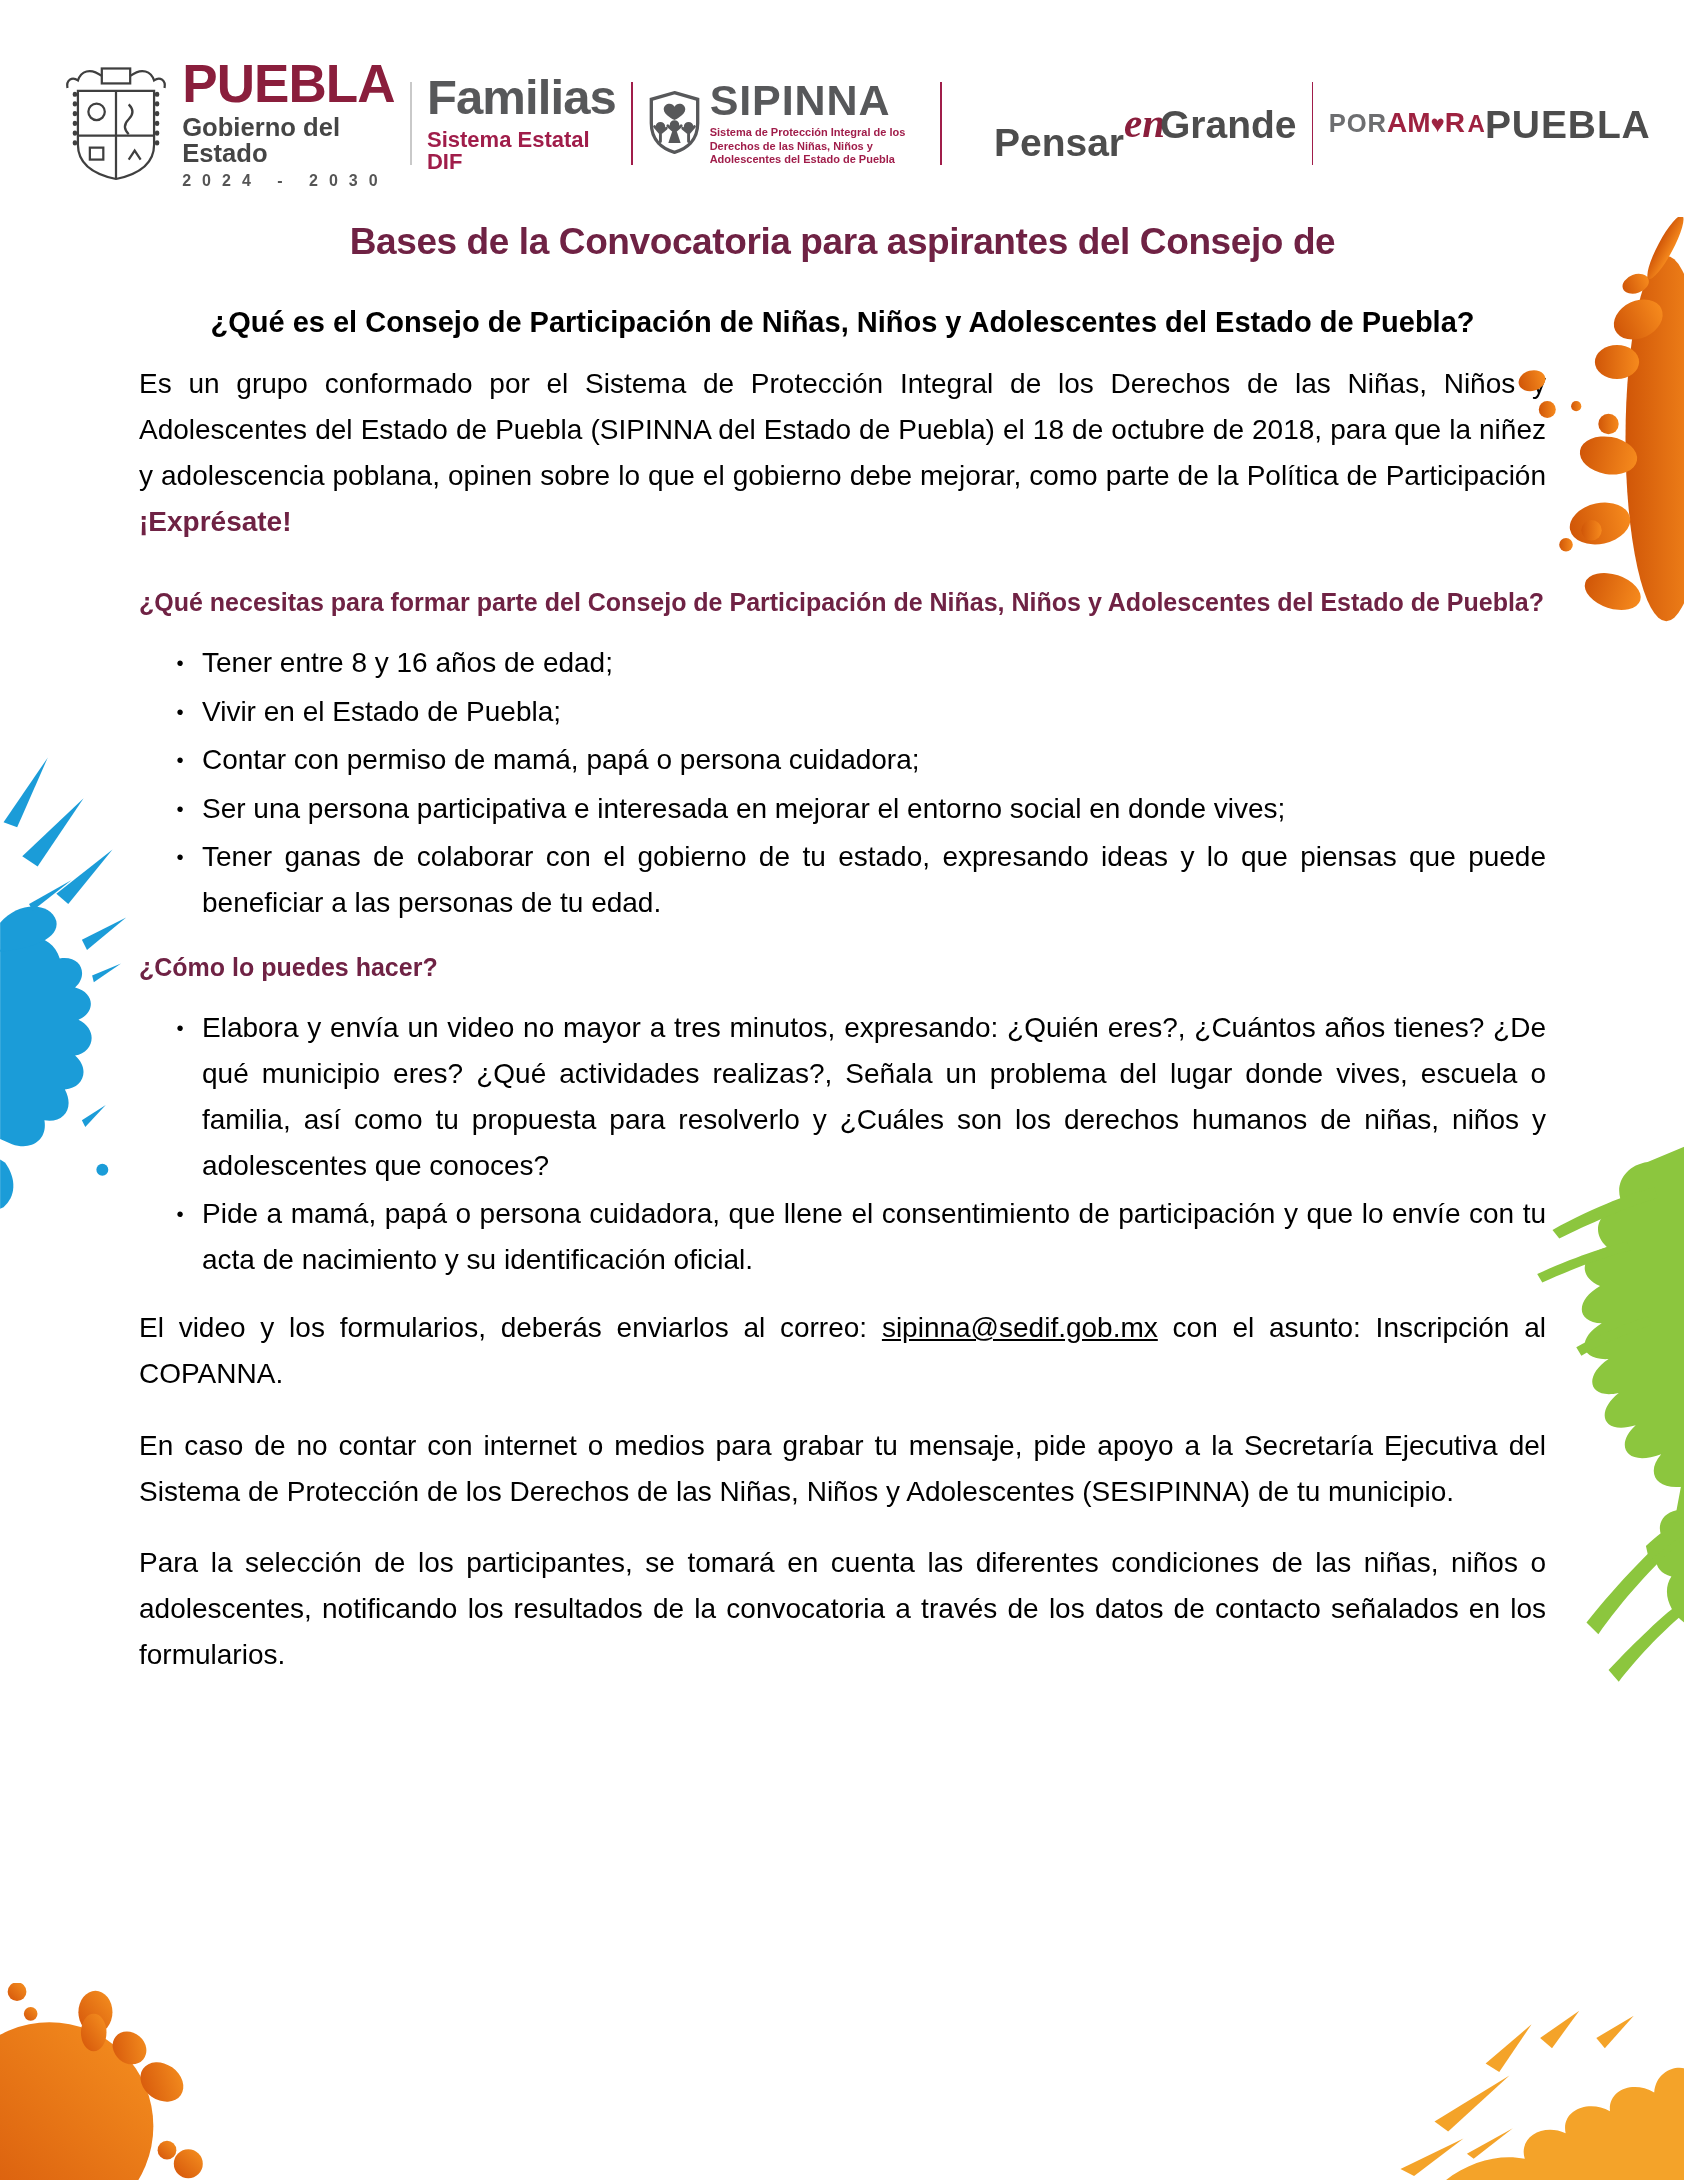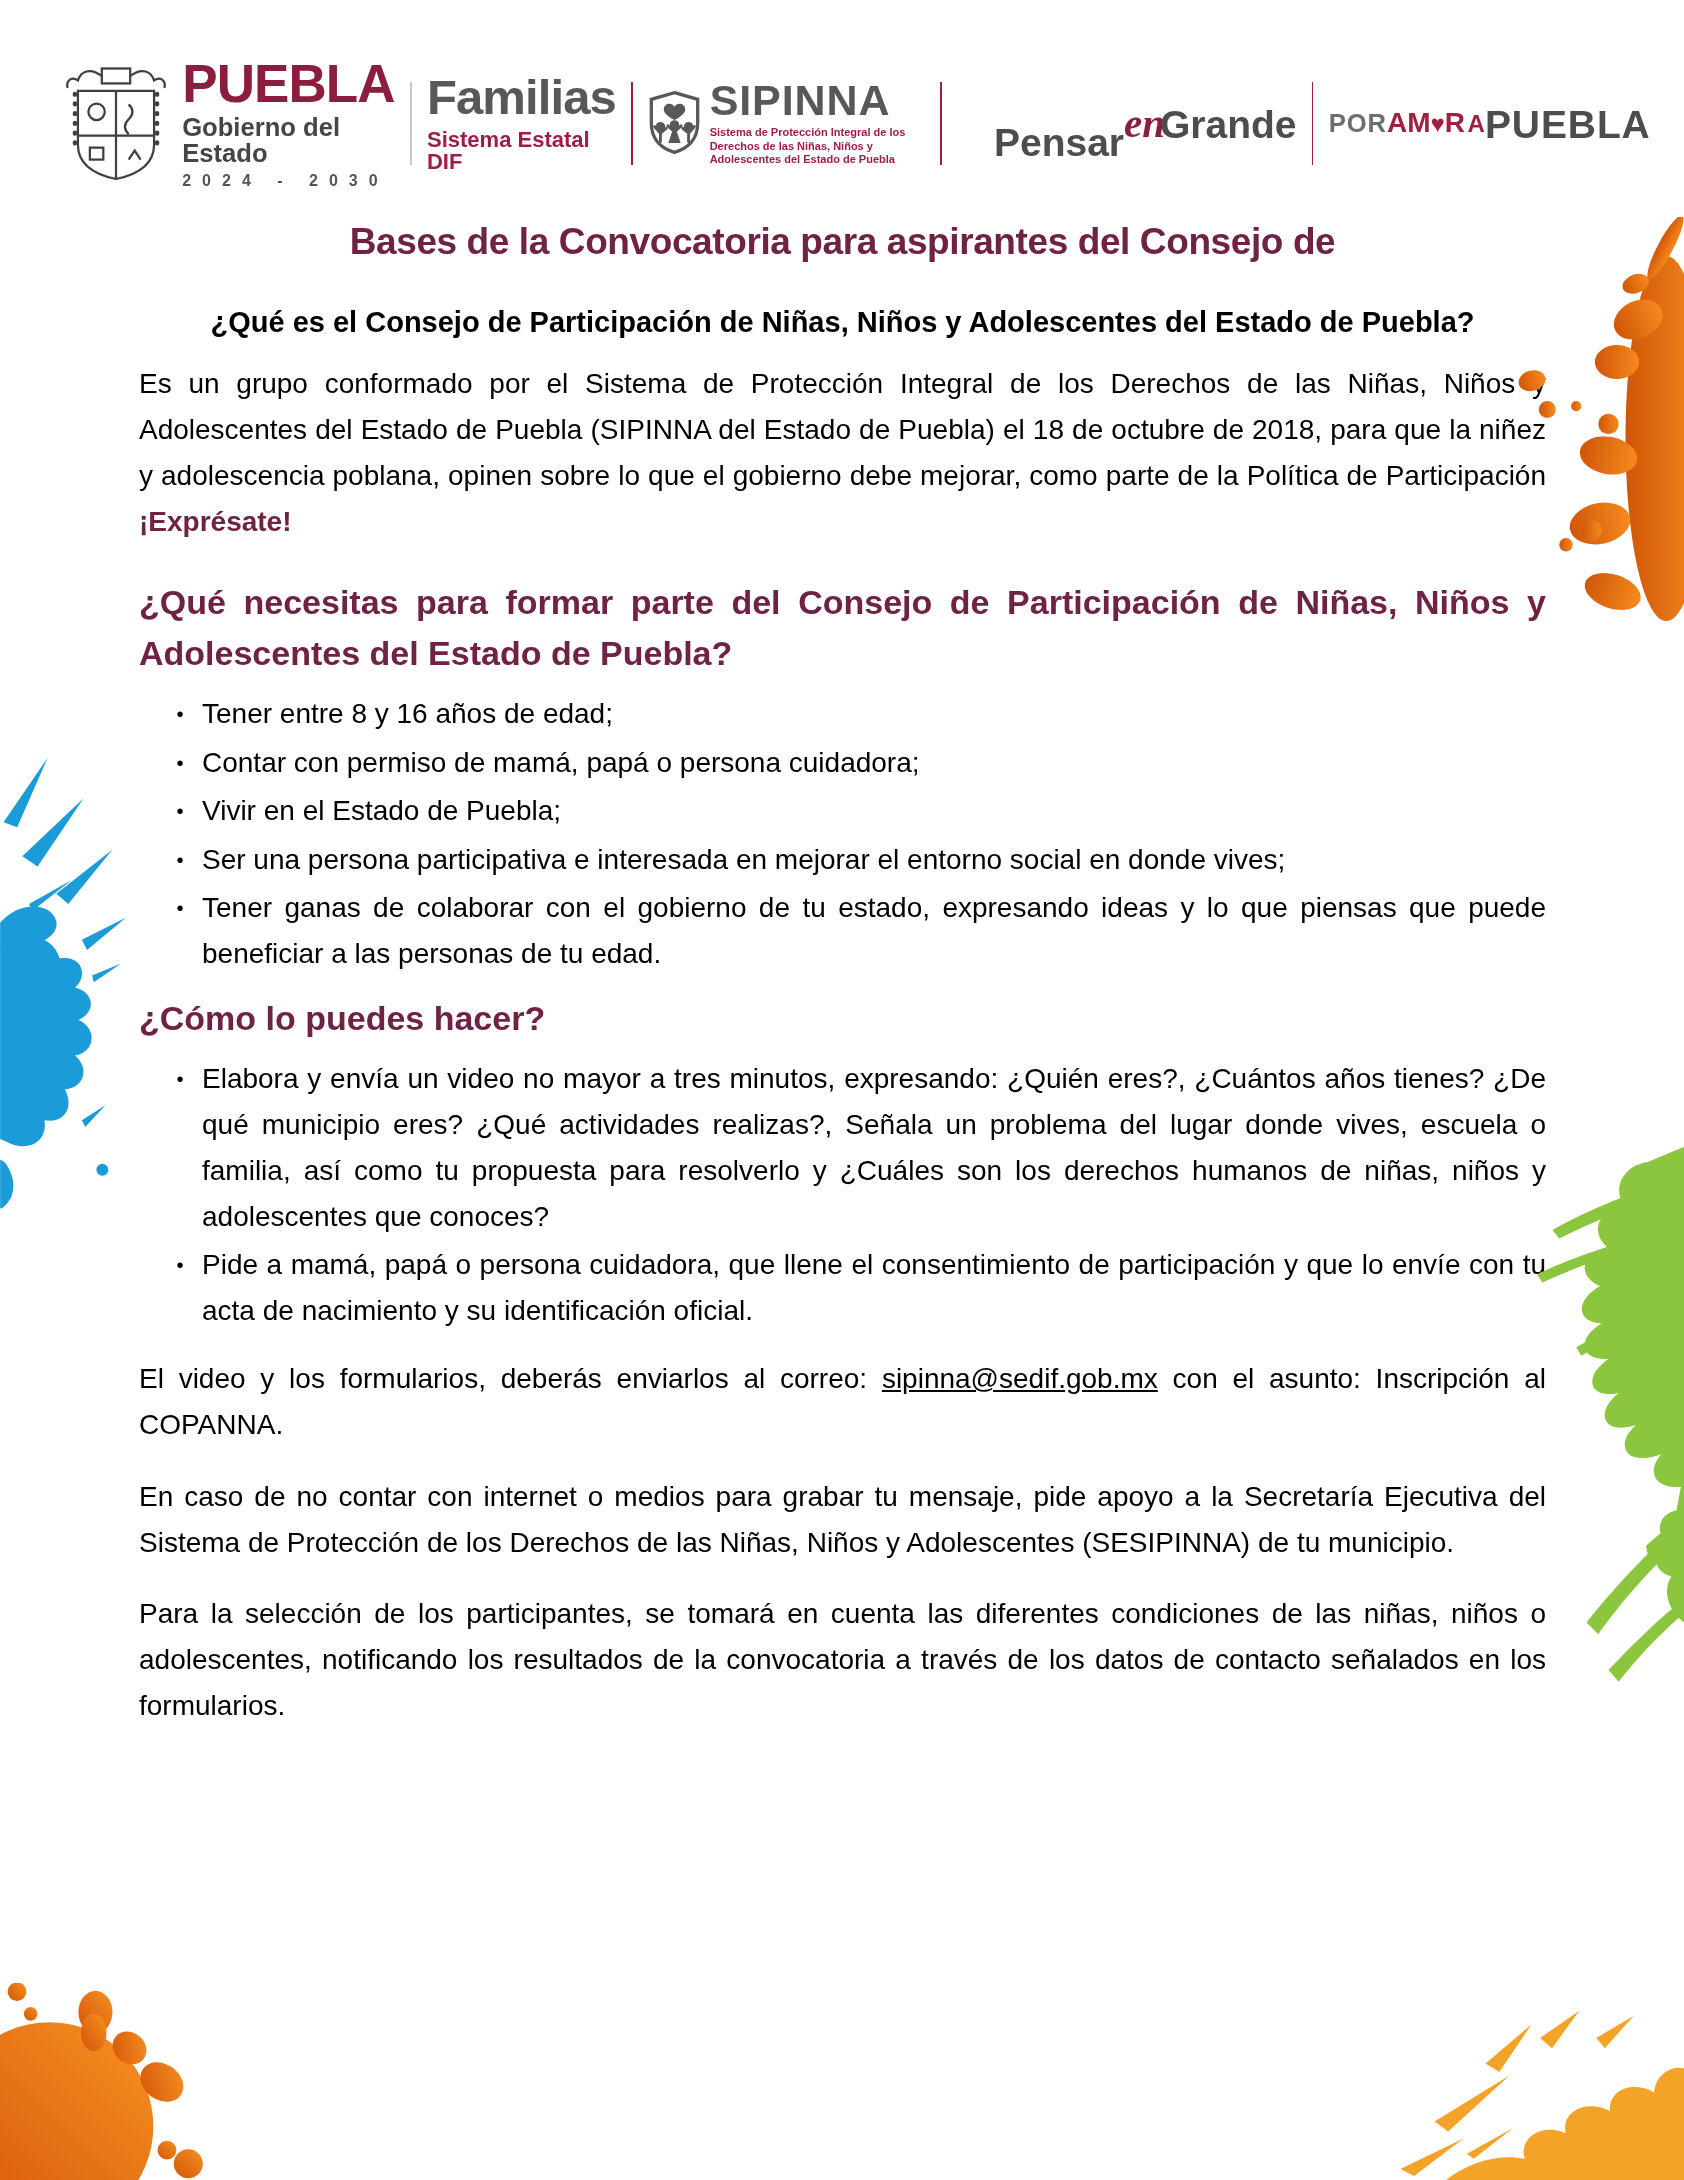--- a/index.html
+++ b/index.html
@@ -40,21 +40,21 @@
   .amor-amor{font-size:28px;font-weight:900;color:#9e2240;letter-spacing:0;}
   .amor-heart{font-size:24px;color:#9e2240;}
   .amor-a{font-size:24px;font-weight:700;color:#9e2240;margin-left:2.6px;}
   .amor-puebla{font-size:39px;font-weight:900;color:#4d4d4d;letter-spacing:0.9px;margin-top:3.4px;}
   
   .content{position:absolute;top:0;left:0;width:1685px;padding:209px 139px 0;box-sizing:border-box;}
   .doc-title{color:#6f2244;font-size:37px;font-weight:800;line-height:65px;text-align:center;letter-spacing:-0.4px;}
   .q-black{font-size:29px;font-weight:700;text-align:center;margin-top:32px;}
   p.body-p{font-size:28px;line-height:46px;text-align:justify;margin:22px 0 0;}
   .hl{color:#6f2244;font-weight:700;}
-  h3.maroon-h{color:#6f2244;font-size:34px;font-weight:700;line-height:51px;text-align:justify;margin:32px 0 0;}
+  h3.maroon-h{color:#6f2244;font-size:25px;font-weight:700;line-height:51px;text-align:justify;margin:32px 0 0;}
   h3.maroon-h.small{margin-top:15.3px;}
   ul.doc-list{list-style:none;margin:12px 0 0;padding:0 0 0 29px;}
   ul.doc-list li{
     font-size:28px;line-height:46px;text-align:justify;
     position:relative;padding-left:34px;margin-bottom:2.6px;
   }
   ul.doc-list li::before{content:"•";position:absolute;left:8.5px;top:0;font-size:20.4px;line-height:46px;}
   .email-link{text-decoration:underline;}
   
   .splash{position:absolute;pointer-events:none;}
@@ -151,22 +151,22 @@
   </div>
 
   <div class="q-black">¿Qué es el Consejo de Participación de Niñas, Niños y Adolescentes del Estado de Puebla?</div>
 
   <p class="body-p"><span>Es un grupo conformado por el Sistema de Protección Integral de los Derechos de las Niñas, Niños y Adolescentes del Estado de Puebla (SIPINNA del Estado de Puebla) el 18 de octubre de 2018, para que la niñez y adolescencia poblana, opinen sobre lo que el gobierno debe mejorar, como parte de la Política de Participación </span><span class="hl">¡Exprésate!</span></p>
 
   <h3 class="maroon-h">¿Qué necesitas para formar parte del Consejo de Participación de Niñas, Niños y Adolescentes del Estado de Puebla?</h3>
 
   <ul class="doc-list">
     <li>Tener entre 8 y 16 años de edad;</li>
+    <li>Vivir en el Estado de Puebla;</li>
     <li>Contar con permiso de mamá, papá o persona cuidadora;</li>
-    <li>Vivir en el Estado de Puebla;</li>
     <li>Ser una persona participativa e interesada en mejorar el entorno social en donde vives;</li>
     <li>Tener ganas de colaborar con el gobierno de tu estado, expresando ideas y lo que piensas que puede beneficiar a las personas de tu edad.</li>
   </ul>
 
   <h3 class="maroon-h small">¿Cómo lo puedes hacer?</h3>
 
   <ul class="doc-list">
     <li>Elabora y envía un video no mayor a tres minutos, expresando: ¿Quién eres?, ¿Cuántos años tienes? ¿De qué municipio eres? ¿Qué actividades realizas?, Señala un problema del lugar donde vives, escuela o familia, así como tu propuesta para resolverlo y ¿Cuáles son los derechos humanos de niñas, niños y adolescentes que conoces?</li>
     <li>Pide a mamá, papá o persona cuidadora, que llene el consentimiento de participación y que lo envíe con tu acta de nacimiento y su identificación oficial.</li>
   </ul>

